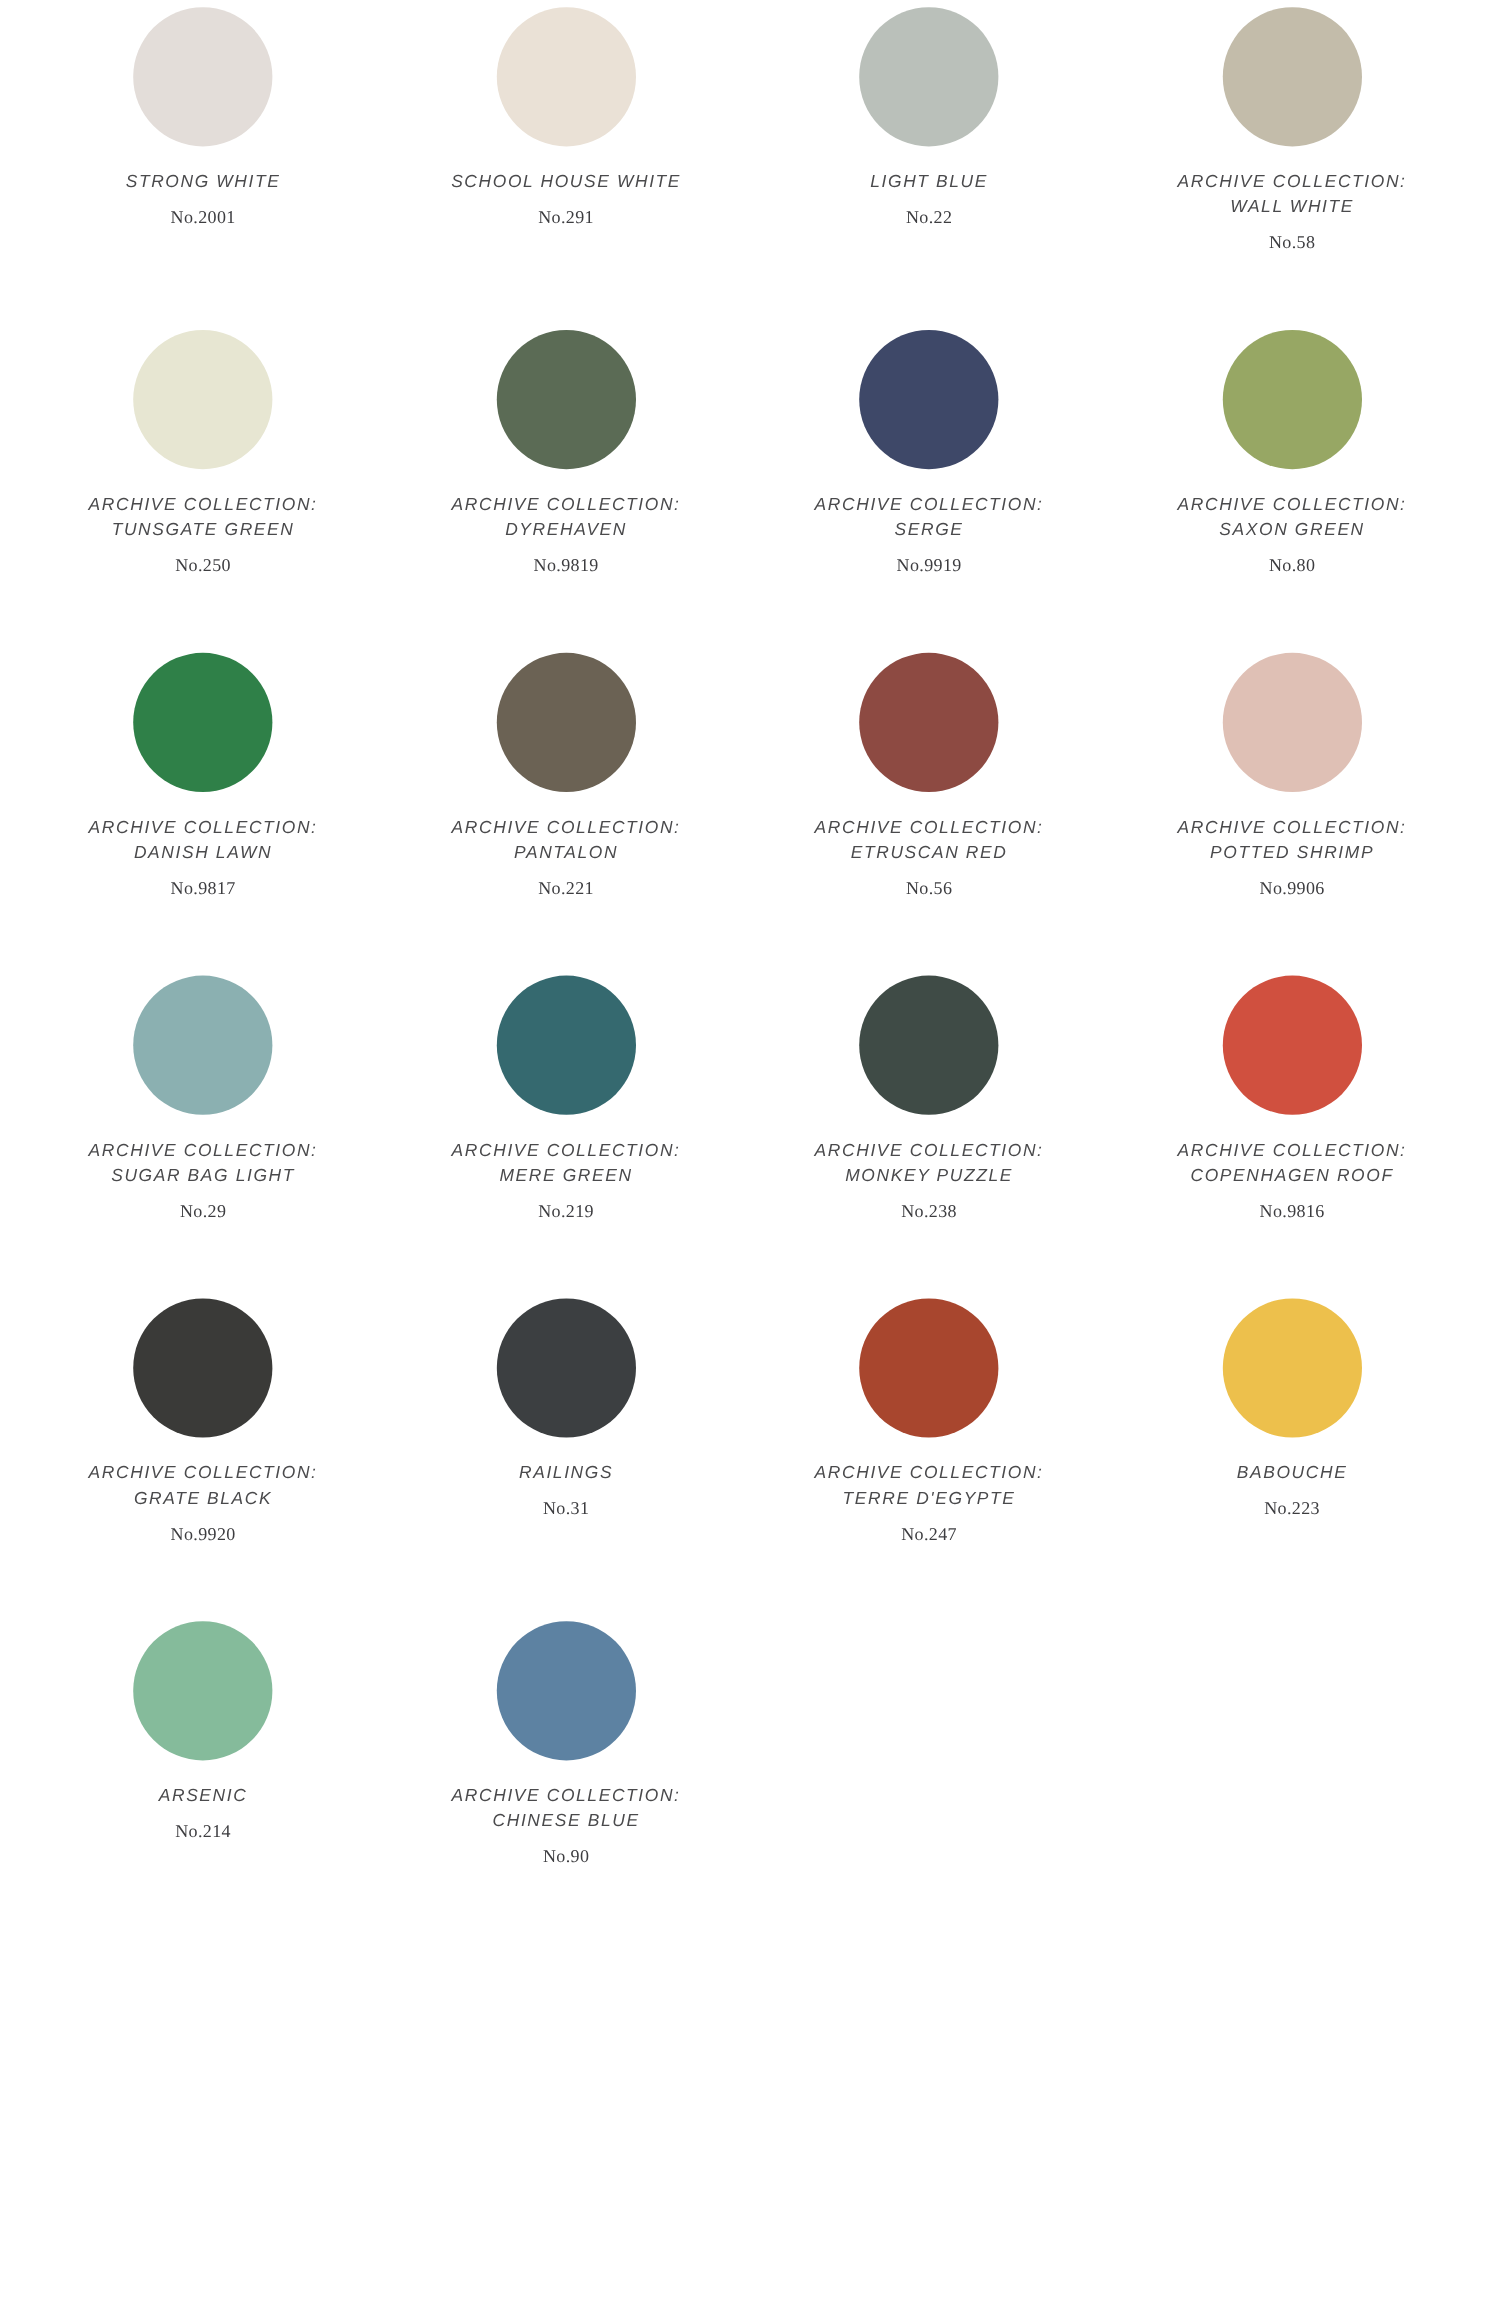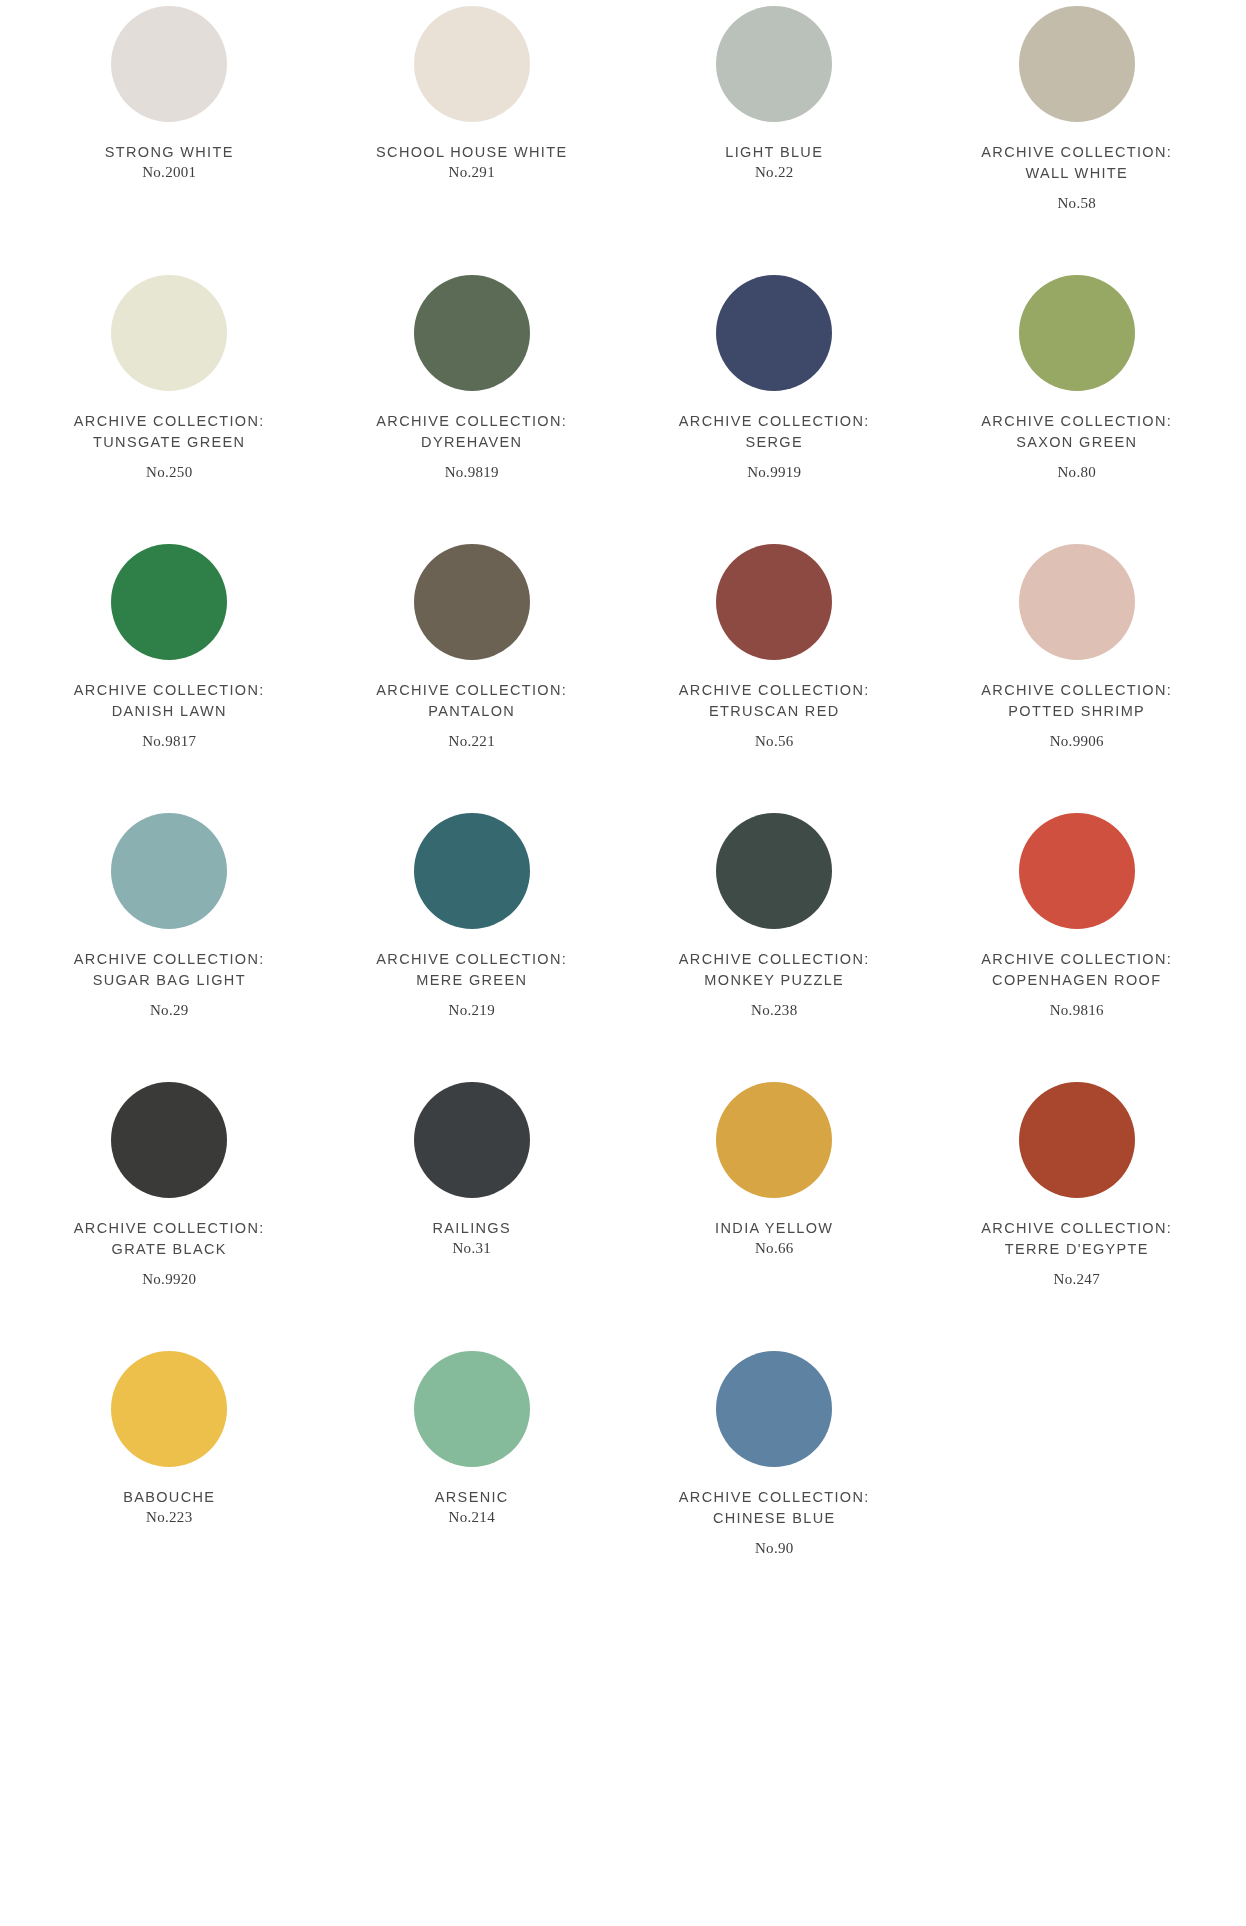--- a/index.html
+++ b/index.html
@@ -44,35 +44,36 @@
     margin-top: 20px;
     text-align: center;
     font-family: "Liberation Sans", sans-serif;
     font-size: 14.5px;
     letter-spacing: 1.35px;
     line-height: 21px;
     color: #4a4a4c;
     text-transform: uppercase;
     font-weight: 400;
     white-space: pre-line;
+    font-style: italic;
   }
 
   .swatch-number {
     margin-top: 11px;
     text-align: center;
     font-family: "Liberation Serif", "DejaVu Serif", serif;
     font-size: 15px;
     letter-spacing: 0.3px;
     color: #3d3d40;
     font-weight: 400;
   }
 
   
   .swatch-cell.single-line .swatch-number {
-    margin-top: 1px;
+    margin-top: 11px;
   }
   .swatch-cell.two-line .swatch-number {
   }
 </style>
 </head>
 <body>
 
 <div id="swatch-grid">
     <div class="swatch-cell single-line">
       <div class="swatch-disc" style="background: rgb(227, 221, 217);"></div>
@@ -171,25 +172,20 @@
       <div class="swatch-disc" style="background: rgb(58, 58, 56);"></div>
       <div class="swatch-label">ARCHIVE COLLECTION:
 GRATE BLACK</div>
       <div class="swatch-number">No.9920</div>
     </div>
     <div class="swatch-cell single-line">
       <div class="swatch-disc" style="background: rgb(60, 63, 65);"></div>
       <div class="swatch-label">RAILINGS</div>
       <div class="swatch-number">No.31</div>
     </div>
-    <div class="swatch-cell single-line">
-      <div class="swatch-disc" style="background: rgb(216, 165, 69);"></div>
-      <div class="swatch-label">INDIA YELLOW</div>
-      <div class="swatch-number">No.66</div>
-    </div>
     <div class="swatch-cell two-line">
       <div class="swatch-disc" style="background: rgb(168, 70, 46);"></div>
       <div class="swatch-label">ARCHIVE COLLECTION:
 TERRE D'EGYPTE</div>
       <div class="swatch-number">No.247</div>
     </div>
     <div class="swatch-cell single-line">
       <div class="swatch-disc" style="background: rgb(237, 192, 76);"></div>
       <div class="swatch-label">BABOUCHE</div>
       <div class="swatch-number">No.223</div>

